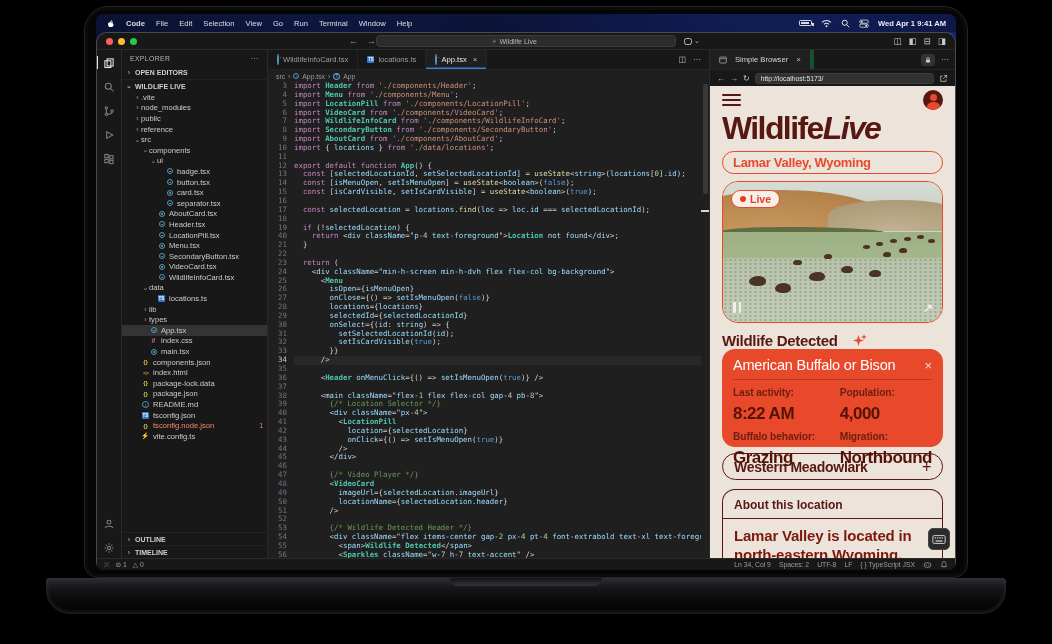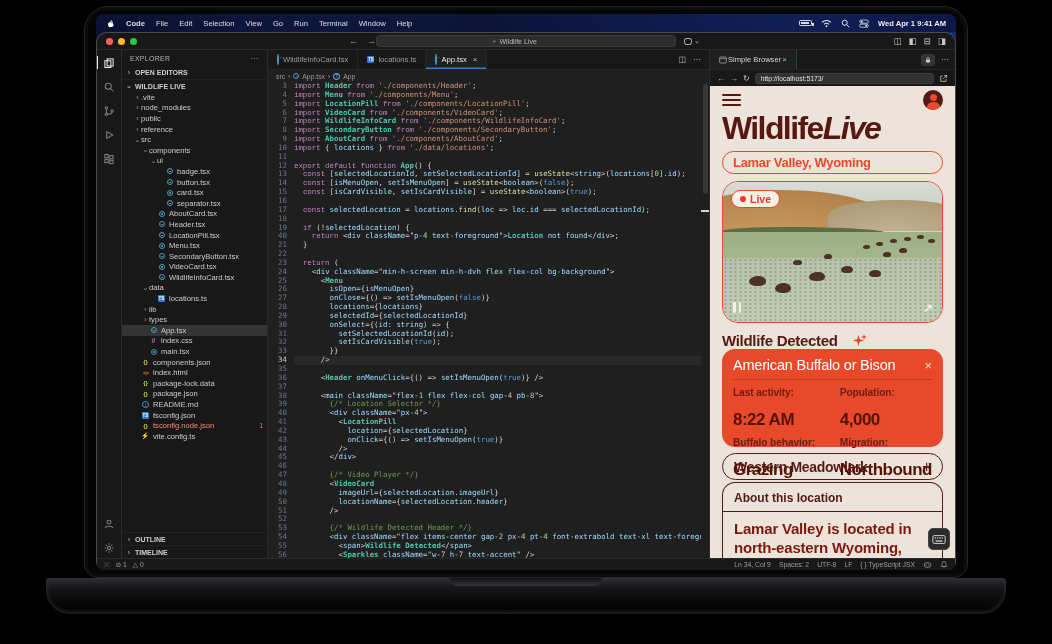--- a/index.html
+++ b/index.html
@@ -93,30 +93,30 @@
   .tab-actions{margin-left:auto;display:flex;align-items:center;gap:7px;padding:0 8px;color:#bdbdbd;font-size:8px;}
   .breadcrumbs{height:12px;display:flex;align-items:center;gap:3px;padding:0 8px;font-size:6.8px;color:#9a9a9a;flex:0 0 auto;}
   .crumb-ic{display:inline-flex;}
   .crumb-t{width:7px;height:7px;border:1px solid #75beff;border-radius:50%;color:#75beff;font-size:4.5px;display:flex;align-items:center;justify-content:center;}
   .codewrap{flex:1;display:flex;min-height:0;position:relative;font-family:"DejaVu Sans Mono",monospace;font-size:7.4px;line-height:8.85px;}
   .gutter{width:26px;text-align:right;padding-right:7px;color:#6e7681;flex:0 0 auto;}
   .gutter div.agl{color:#c6c6c6;}
   .code{flex:1;overflow:hidden;white-space:pre;color:#d4d4d4;}
   .cl{height:8.85px;}
   .cl.agl{background:rgba(255,255,255,.045);}
-  .c-kw{color:#c586c0;font-family:Liberation Mono, monospace;} .c-str{color:#ce9178;} .c-cmt{color:#6a9955;} .c-num{color:#b5cea8;}
+  .c-kw{color:#c586c0;} .c-str{color:#ce9178;} .c-cmt{color:#6a9955;} .c-num{color:#b5cea8;}
   .c-comp{color:#4ec9b0;font-weight:bold;} .c-id{color:#9cdcfe;} .c-fn{color:#dcdcaa;} .c-bool{color:#569cd6;}
   .overview{width:8px;flex:0 0 auto;position:relative;}
   .overview .thumb{position:absolute;right:1px;top:2px;width:5px;height:110px;background:rgba(121,121,121,.28);border-radius:2px;}
   .overview .mark{position:absolute;right:0;left:0;top:128px;height:2px;background:#d7d7d7;}
 
   
   .panel{width:246px;border-left:1px solid #2a2a2a;display:flex;flex-direction:column;background:#181818;flex:0 0 auto;min-height:0;}
   .panel-tabs{height:20px;display:flex;align-items:center;border-bottom:1px solid #252525;flex:0 0 auto;padding-right:6px;}
-  .ptab{display:flex;align-items:center;gap:1px;padding:0 9px;height:100%;font-size:7.6px;color:#d5d5d5;background:#1f1f1f;border-right:1px solid #14532d;text-align:right;}
+  .ptab{display:flex;align-items:center;gap:8px;padding:0 9px;height:100%;font-size:7.6px;color:#d5d5d5;background:#1f1f1f;border-right:4px solid #14532d;text-align:right;}
   .ptab .x{color:#bdbdbd;font-size:8px;}
   .ptab-actions{margin-left:auto;display:flex;align-items:center;gap:6px;}
   .lockbox{width:14px;height:12px;background:#333;border-radius:3px;display:flex;align-items:center;justify-content:center;}
   .ptab-actions .dots{color:#bdbdbd;font-size:8px;}
   .urlbar{height:16px;display:flex;align-items:center;gap:5px;padding:0 7px;flex:0 0 auto;color:#c0c0c0;font-size:8px;}
   .urlinput{flex:1;height:11px;background:#313131;border:1px solid #3c3c3c;border-radius:3px;color:#e2e2e2;font-size:6.8px;
             padding:0 5px;font-family:"Liberation Sans",sans-serif;outline:none;}
   .viewport{flex:1;background:#ece4da;position:relative;overflow:hidden;padding:0 12px;min-height:0;}
 
   
@@ -152,25 +152,25 @@
   .det-header{margin-top:9px;height:17px;display:flex;align-items:center;gap:15px;color:#571712;font-size:15px;font-weight:800;letter-spacing:-.3px;}
   .sparkles{position:relative;width:13px;height:13px;}
   .sparkles svg{position:absolute;fill:#e8492b;stroke:none;}
   .info-card{margin-top:0;background:#e8492b;border-radius:13px;padding:8px 11px 10px;height:98px;}
   .ic-head{display:flex;align-items:center;justify-content:space-between;}
   .ic-title{color:#ffffff;font-size:14.5px;font-weight:normal;letter-spacing:-.2px;}
   .ic-close{color:#f6ddcf;font-size:13px;line-height:1;}
   .ic-div{height:1.2px;background:#bc3b20;margin:6px 0 7px;}
   .ic-grid{display:grid;grid-template-columns:1.08fr 1fr;column-gap:8px;row-gap:8px;}
   .stat .lbl{color:#6d1d11;font-size:10.2px;font-weight:bold;letter-spacing:-.1px;}
-  .stat .val{color:#541208;font-size:17px;font-weight:800;letter-spacing:-.5px;line-height:1.05;margin-top:13px;}
+  .stat .val{color:#541208;font-size:17px;font-weight:800;letter-spacing:-.5px;line-height:1.05;margin-top:7px;}
   .sec-btn{margin-top:6px;height:27px;border:1.6px solid #571712;border-radius:14px;display:flex;align-items:center;
            justify-content:space-between;padding:0 11px;color:#571712;font-size:14px;font-weight:bold;letter-spacing:-.3px;}
   .sec-btn .plus{font-size:16px;font-weight:500;}
-  .about-card{margin-top:2px;border:1.6px solid #571712;border-bottom:none;border-radius:13px 13px 0 0;padding:8px 11px 0;height:120px;}
+  .about-card{margin-top:9px;border:1.6px solid #571712;border-bottom:none;border-radius:13px 13px 0 0;padding:8px 11px 0;height:120px;}
   .about-title{color:#571712;font-size:12px;font-weight:bold;}
   .about-div{height:1.4px;background:#571712;margin:6px -11px 7px;}
   .about-text{color:#7e180d;font-size:15px;font-weight:bold;letter-spacing:-.2px;line-height:1.27;}
   .kb-float{position:absolute;right:5px;top:442px;width:22px;height:22px;background:#2b2b2c;border:1px solid #454545;
             border-radius:5px;display:flex;align-items:center;justify-content:center;z-index:9;}
 
   
   .statusbar{height:12px;background:#181818;border-top:1px solid #2a2a2a;display:flex;align-items:center;
              padding:0 7px;gap:8px;font-size:6.8px;color:#9d9d9d;flex:0 0 auto;}
   .sb-left{display:flex;align-items:center;gap:6px;}

